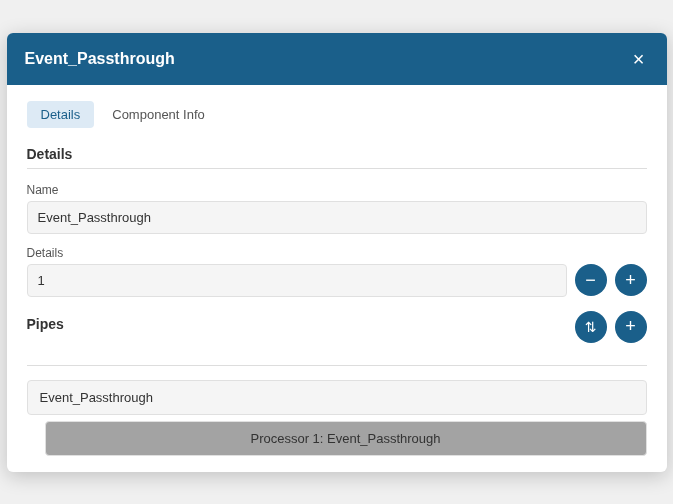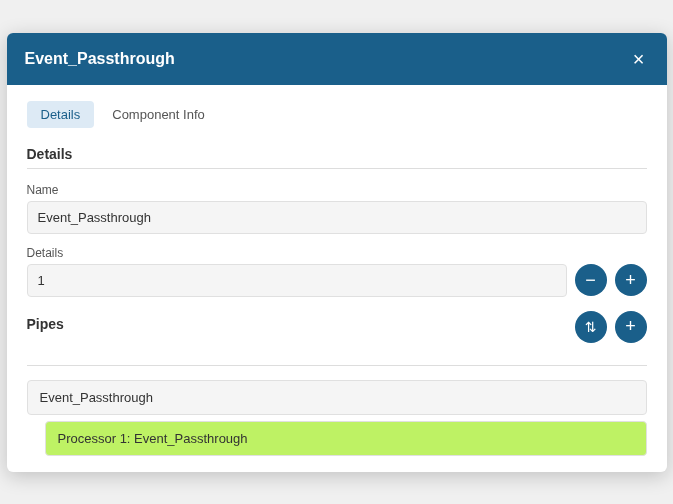--- a/index.html
+++ b/index.html
@@ -131,27 +131,28 @@
     .pipe-item {
       background: #f5f5f5;
       border: 1px solid #e0e0e0;
       border-radius: 4px;
       padding: 9px 12px;
       font-size: 13px;
       color: #333;
       margin-bottom: 6px;
     }
     .pipe-sub-item {
-      background: #bef264;
+      background: #a3a3a3;
       border: 1px solid #e0e0e0;
       border-radius: 4px;
       padding: 9px 12px;
       font-size: 13px;
       color: #333;
       margin-left: 18px;
+      text-align: center;
     }
   </style>
 </head>
 <body>
 
 <div class="dialog">
 
   <div class="dialog-header">
     <span class="dialog-title">Event_Passthrough</span>
     <button class="close-btn">×</button>

